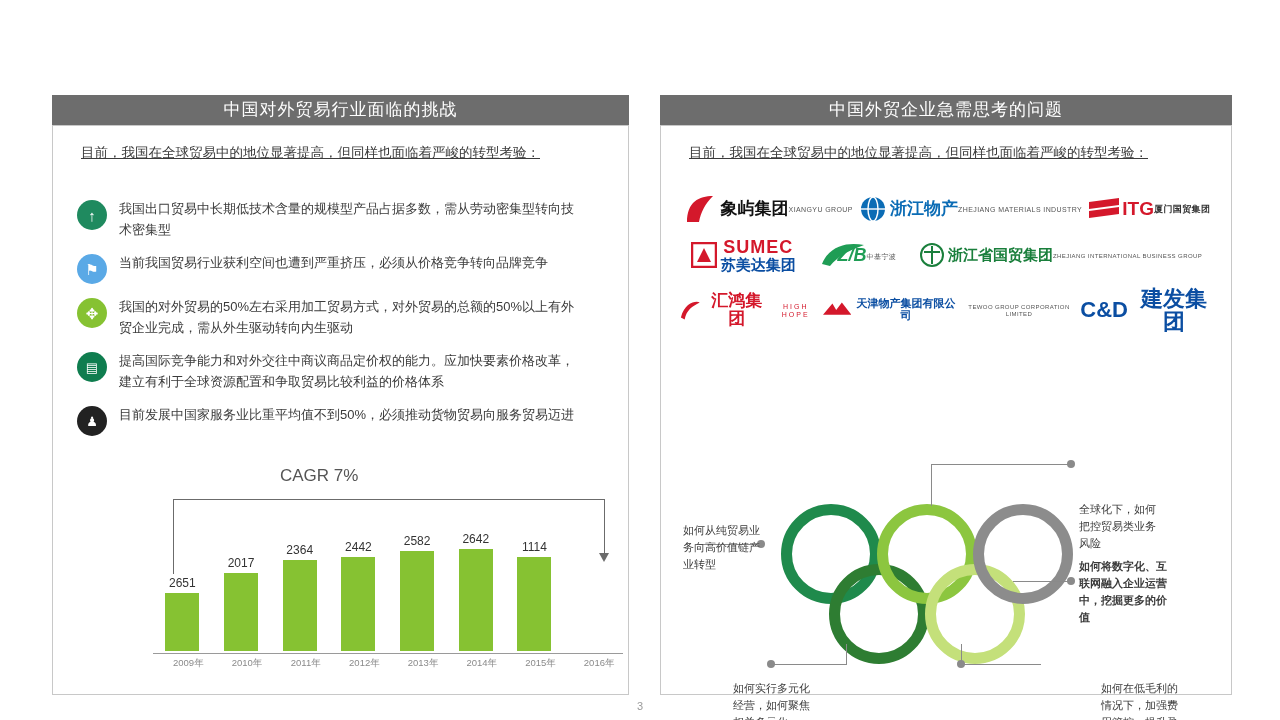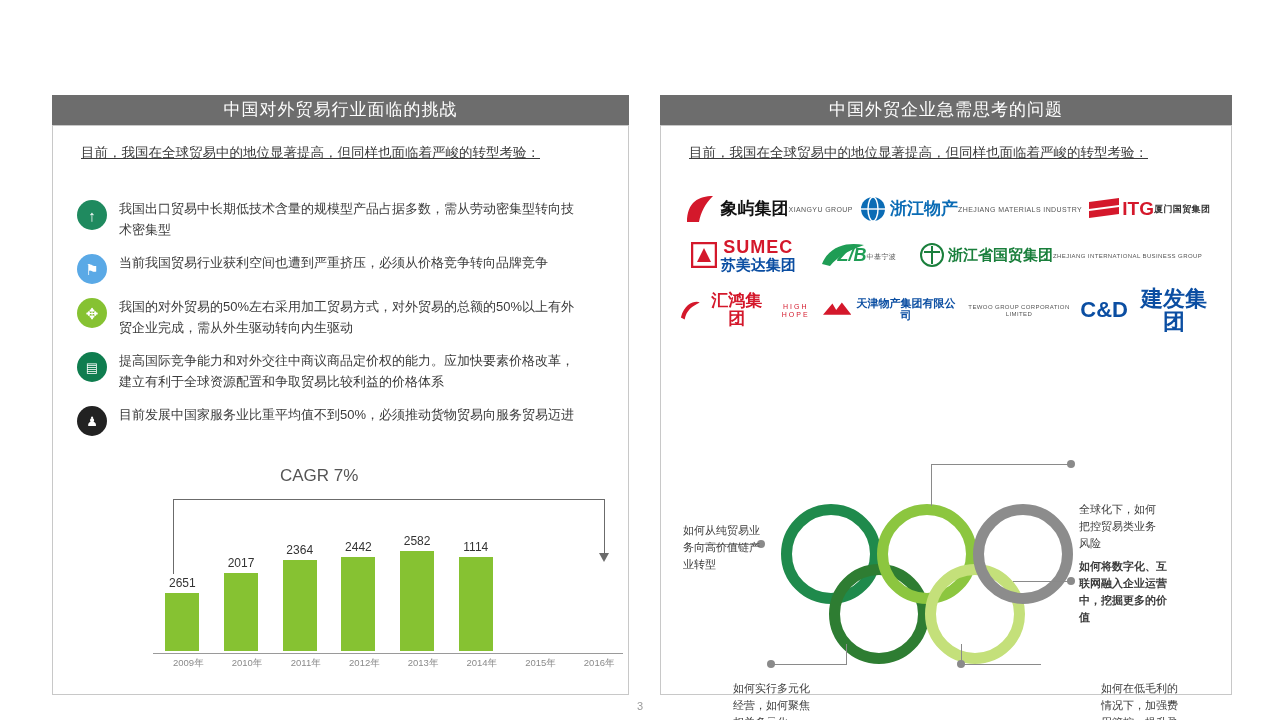--- a/index.html
+++ b/index.html
@@ -163,20 +163,24 @@
               <div class="bar-val">2364</div>
               <div class="bar" style="height: 91px; background: rgb(134, 194, 50);"></div>
             </div>
             <div class="bar-col">
               <div class="bar-val">2442</div>
               <div class="bar" style="height: 94px; background: rgb(134, 194, 50);"></div>
             </div>
             <div class="bar-col">
               <div class="bar-val">2582</div>
               <div class="bar" style="height: 100px; background: rgb(134, 194, 50);"></div>
+            </div>
+            <div class="bar-col">
+              <div class="bar-val">2642</div>
+              <div class="bar" style="height: 102px; background: rgb(134, 194, 50);"></div>
             </div>
             <div class="bar-col">
               <div class="bar-val">1114</div>
               <div class="bar" style="height: 94px; background: rgb(134, 194, 50);"></div>
             </div>
           </div>
         <div class="axis"></div>
         <div class="xlabels" id="xlabels">
             <div>2009年</div>
             <div>2010年</div>

